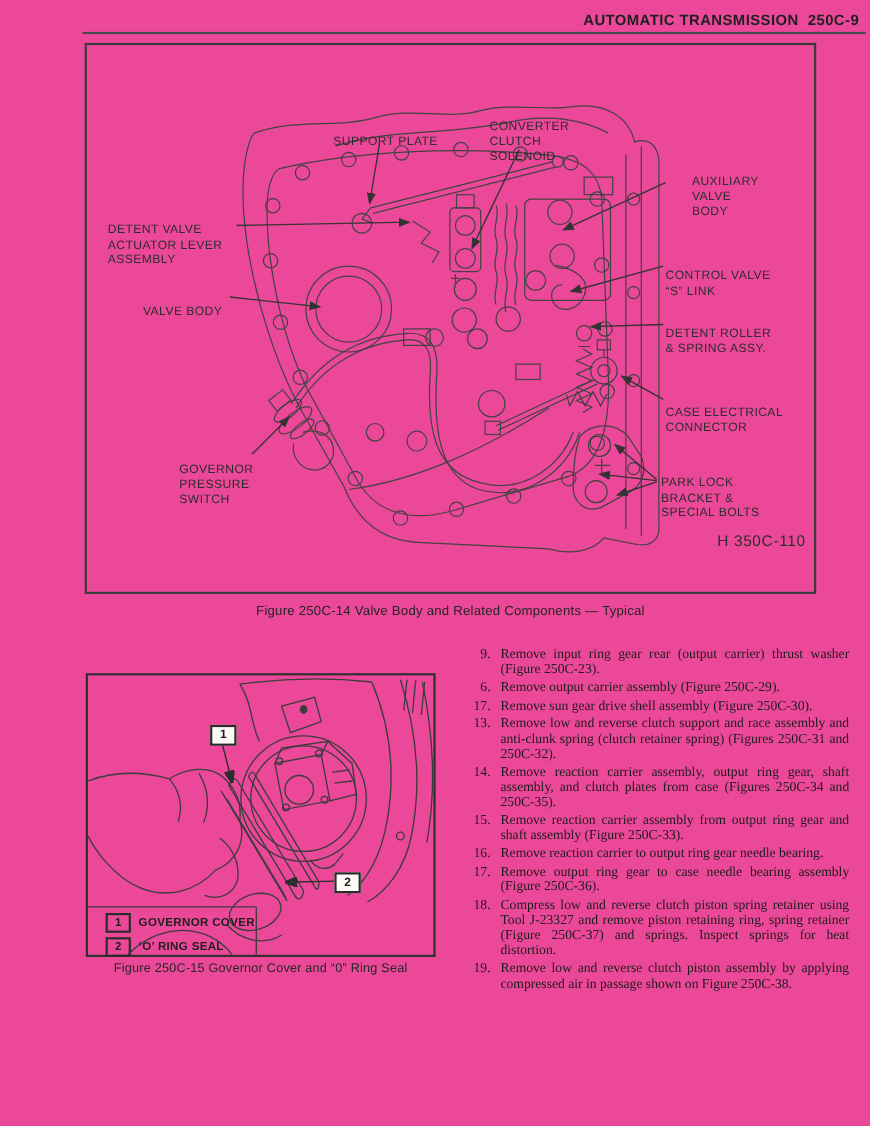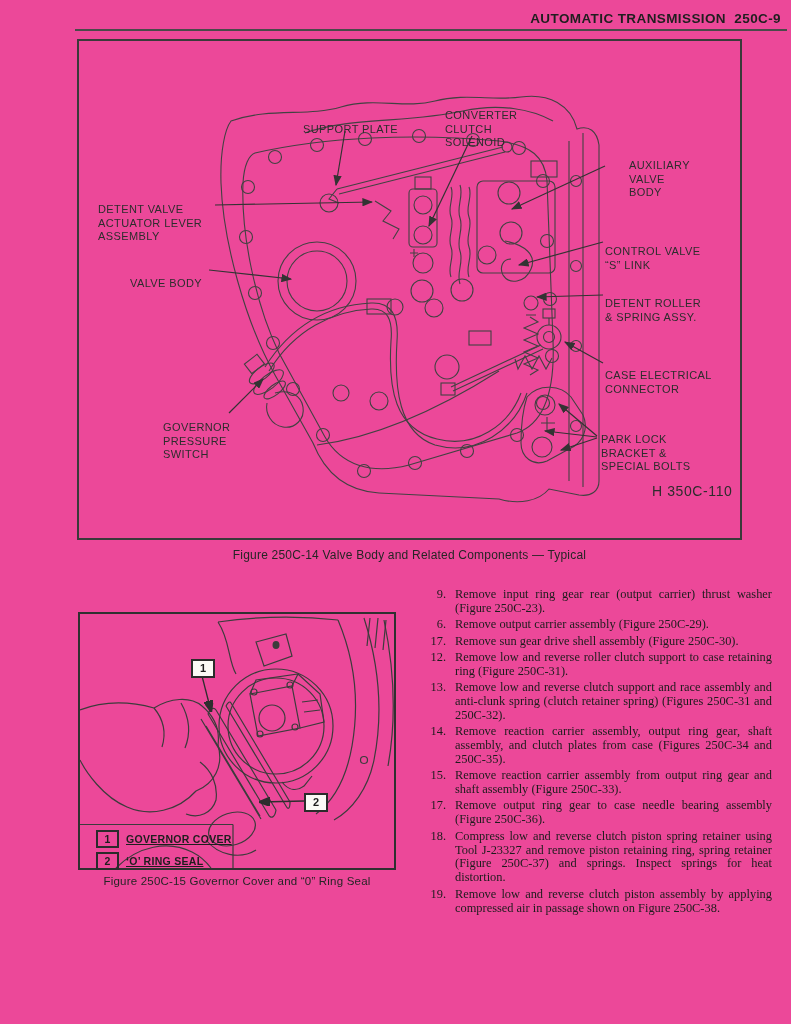--- a/index.html
+++ b/index.html
@@ -16,21 +16,21 @@
              color:#2d2d2d;white-space:pre-line;margin-top:16px;}
   .fig-code{position:absolute;font-size:14px;letter-spacing:.6px;color:#2d2d2d;font-weight:normal;}
   .caption{position:absolute;font-size:12px;color:#252525;text-align:center;letter-spacing:.2px;}
   
   .fig2{position:absolute;left:78px;top:612px;width:314px;height:254px;border:2px solid #303030;}
   .fig2 svg{position:absolute;left:0;top:0;}
   .callout{position:absolute;width:20px;height:15px;border:2px solid #2b2b2b;background:#fbfaf6;
            font-size:11px;font-weight:bold;text-align:center;line-height:15px;color:#1e1e1e;}
   .legend-box{position:absolute;width:19px;height:14px;border:2px solid #2b2b2b;
               font-size:10.5px;font-weight:bold;text-align:center;line-height:14px;color:#1e1e1e;}
-  .legend-label{position:absolute;font-size:10.5px;font-weight:bold;letter-spacing:.3px;color:#1e1e1e;text-decoration:underline;}
+  .legend-label{position:absolute;font-size:10.5px;font-weight:bold;letter-spacing:.3px;color:#1e1e1e;}
   
   .steps{position:absolute;left:420px;top:588px;width:352px;
          font-family:"Liberation Serif",serif;font-size:12.4px;line-height:13.9px;color:#1c1c1c;}
   .step{display:flex;margin-bottom:2.4px;}
   .step-num{flex:none;width:26px;text-align:right;padding-right:9px;}
   .step-text{flex:1;text-align:justify;}
 </style>
 </head>
 <body>
 
@@ -264,36 +264,36 @@
       </div>
     <div class="step">
         <div class="step-num">6.</div>
         <div class="step-text">Remove output carrier assembly (Figure 250C-29).</div>
       </div>
     <div class="step">
         <div class="step-num">17.</div>
         <div class="step-text">Remove sun gear drive shell assembly (Figure 250C-30).</div>
       </div>
     <div class="step">
-        <div class="step-num">12.</div>
-        <div class="step-text">Remove low and reverse roller clutch support to case retaining ring (Figure 250C-31).</div>
-      </div>
-    <div class="step">
         <div class="step-num">13.</div>
         <div class="step-text">Remove low and reverse clutch support and race assembly and anti-clunk spring (clutch retainer spring) (Figures 250C-31 and 250C-32).</div>
       </div>
     <div class="step">
         <div class="step-num">14.</div>
         <div class="step-text">Remove reaction carrier assembly, output ring gear, shaft assembly, and clutch plates from case (Figures 250C-34 and 250C-35).</div>
       </div>
     <div class="step">
         <div class="step-num">15.</div>
         <div class="step-text">Remove reaction carrier assembly from output ring gear and shaft assembly (Figure 250C-33).</div>
       </div>
     <div class="step">
+        <div class="step-num">16.</div>
+        <div class="step-text">Remove reaction carrier to output ring gear needle bearing.</div>
+      </div>
+    <div class="step">
         <div class="step-num">17.</div>
         <div class="step-text">Remove output ring gear to case needle bearing assembly (Figure 250C-36).</div>
       </div>
     <div class="step">
         <div class="step-num">18.</div>
         <div class="step-text">Compress low and reverse clutch piston spring retainer using Tool J-23327 and remove piston retaining ring, spring retainer (Figure 250C-37) and springs. Inspect springs for heat distortion.</div>
       </div>
     <div class="step">
         <div class="step-num">19.</div>
         <div class="step-text">Remove low and reverse clutch piston assembly by applying compressed air in passage shown on Figure 250C-38.</div>

